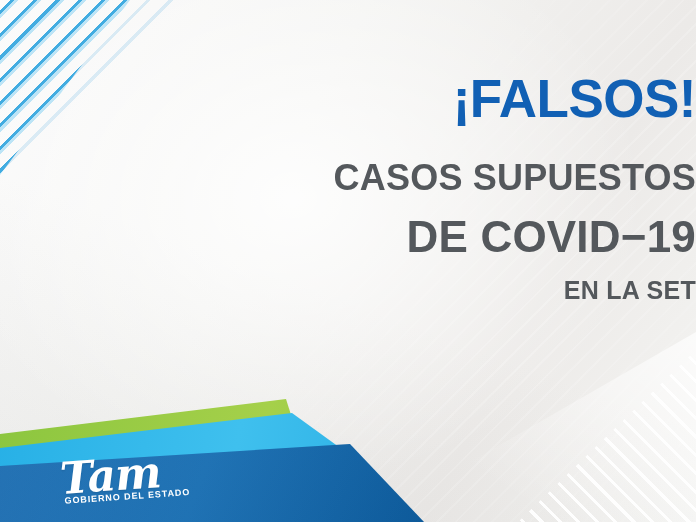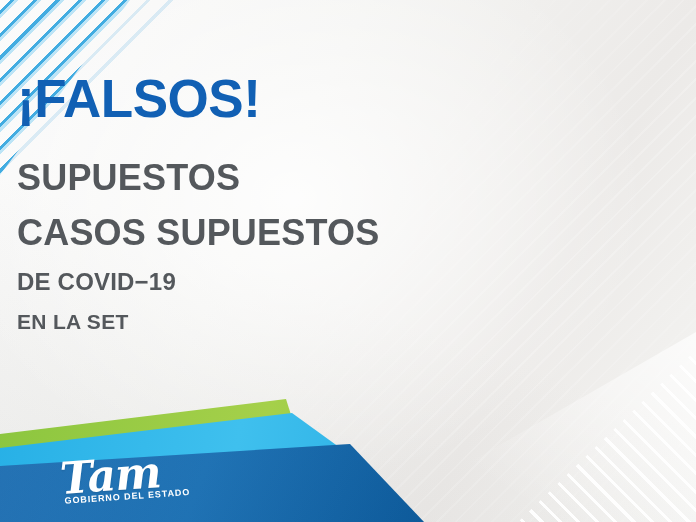--- a/index.html
+++ b/index.html
@@ -116,42 +116,41 @@
     clip-path: polygon(0 100%, 100% 0, 100% 100%);
     pointer-events: none;
   }
 
   
   .headline {
     position: absolute;
     left: 0;
     right: 0;
     top: 72px;
-    text-align: left;
+    text-align: right;
     z-index: 6;
-    padding-left: 17px;
   }
   .title-main {
     font-size: 53px;
     font-weight: 700;
     letter-spacing: -0.5px;
     color: #1160b4;
     line-height: 1.0;
     margin: 0 0 34px 0;
   }
   .sub {
     color: #54585c;
     font-weight: 700;
     line-height: 1.06;
     margin: 0;
   }
   .sub-1 { font-size: 36px; letter-spacing: 0.2px; margin-bottom: 17px; }
   .sub-2 { font-size: 36px; letter-spacing: 0.2px; margin-bottom: 17px; }
-  .sub-3 { font-size: 24px; letter-spacing: 0.2px; margin-bottom: 16px; }
-  .sub-4 { font-size: 21px; letter-spacing: 0.3px; margin-top: 9px; }
+  .sub-3 { font-size: 44px; letter-spacing: 0.2px; margin-bottom: 16px; }
+  .sub-4 { font-size: 25px; letter-spacing: 0.3px; margin-top: 9px; }
 
   
   .banner {
     position: absolute;
     left: 0;
     bottom: 0;
     width: 470px;
     height: 130px;
     z-index: 7;
   }
@@ -237,21 +236,20 @@
   <div class="bg-vignette"></div>
 
   <div class="stripes-tl-soft"></div>
   <div class="stripes-tl"></div>
 
   <div class="stripes-br"></div>
   <div class="wedge-br"></div>
 
   <div class="headline">
     <div class="title-main">¡FALSOS!</div>
-    <div class="sub sub-1">SUPUESTOS</div>
     <div class="sub sub-2">CASOS SUPUESTOS</div>
     <div class="sub sub-3">DE COVID−19</div>
     <div class="sub sub-4">EN LA SET</div>
   </div>
 
   <div class="banner">
     <div class="band band-green"></div>
     <div class="band band-cyan"></div>
     <div class="band band-blue"></div>
     <div class="band band-blue-shade"></div>

